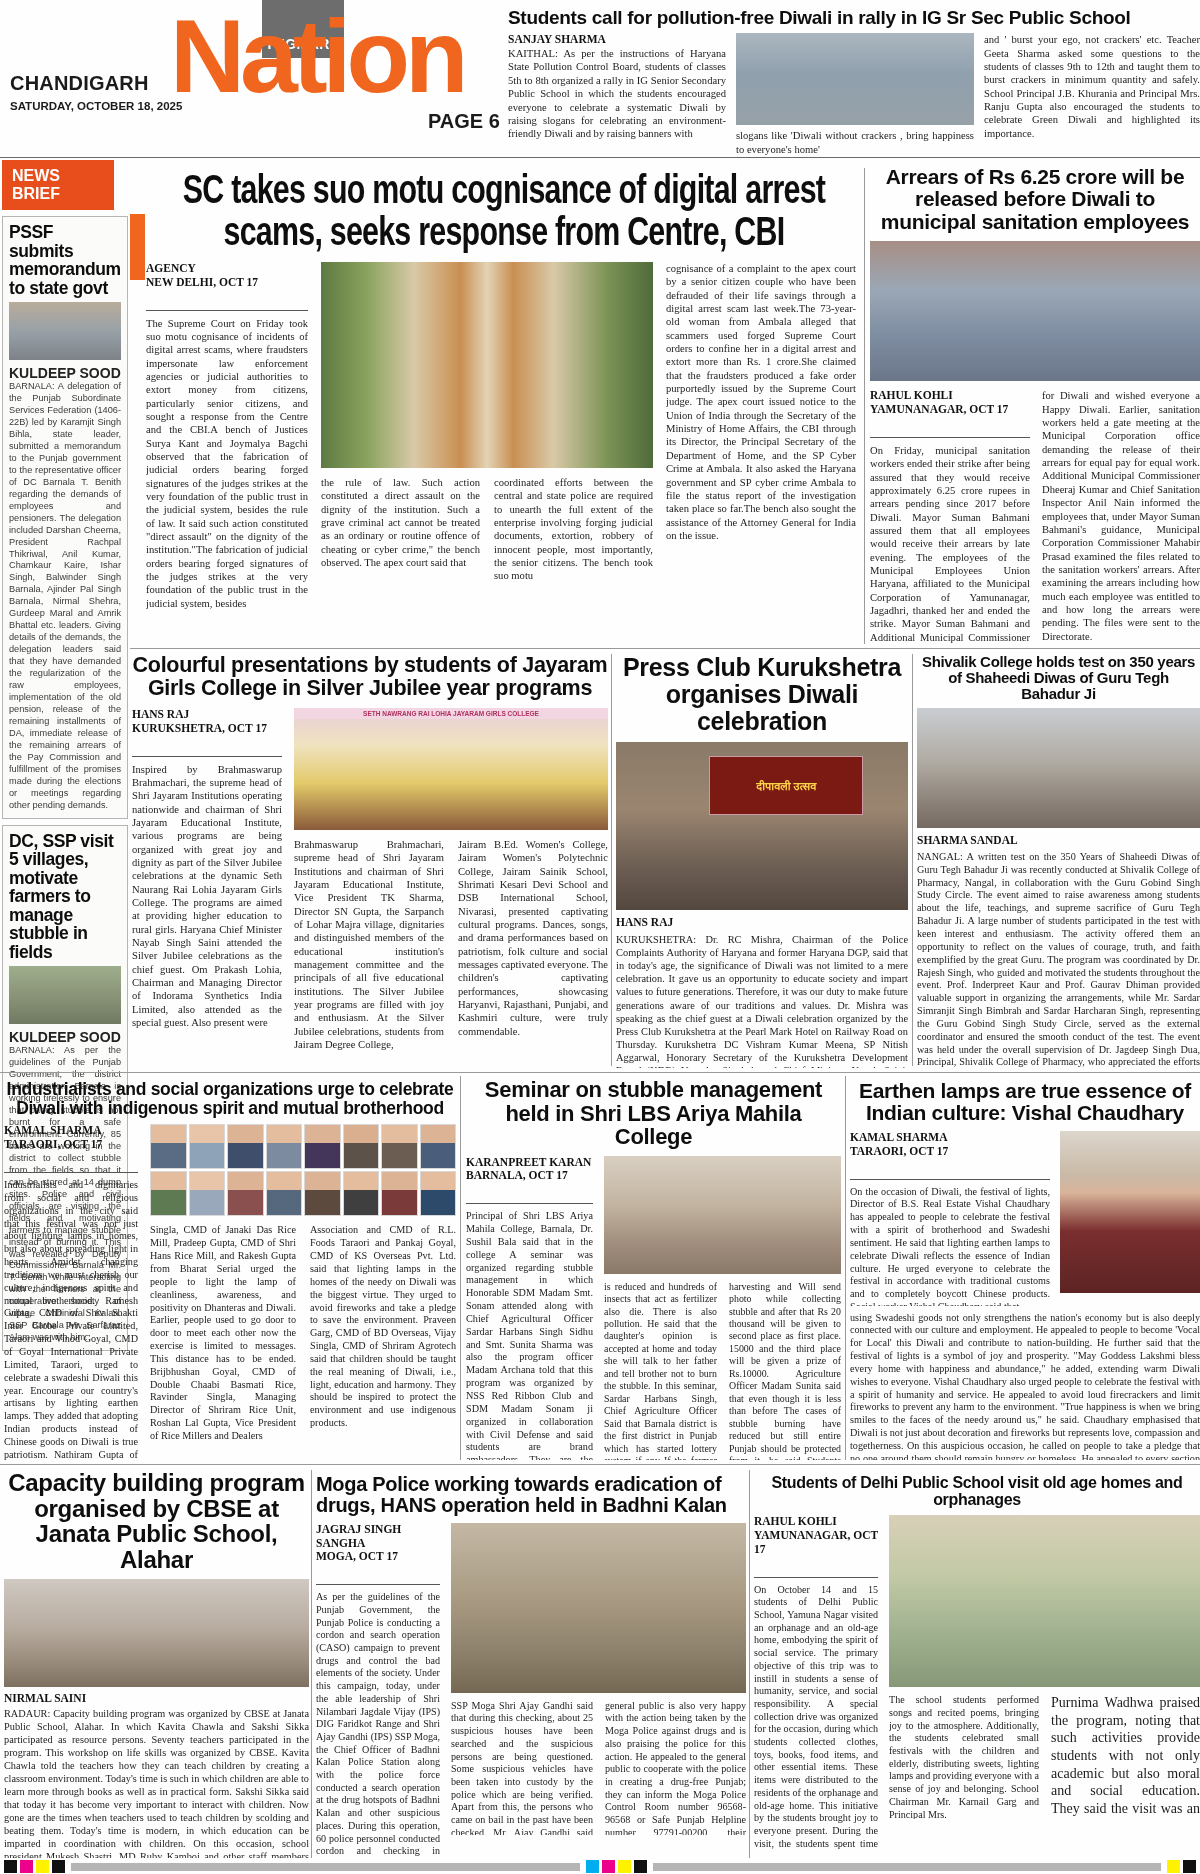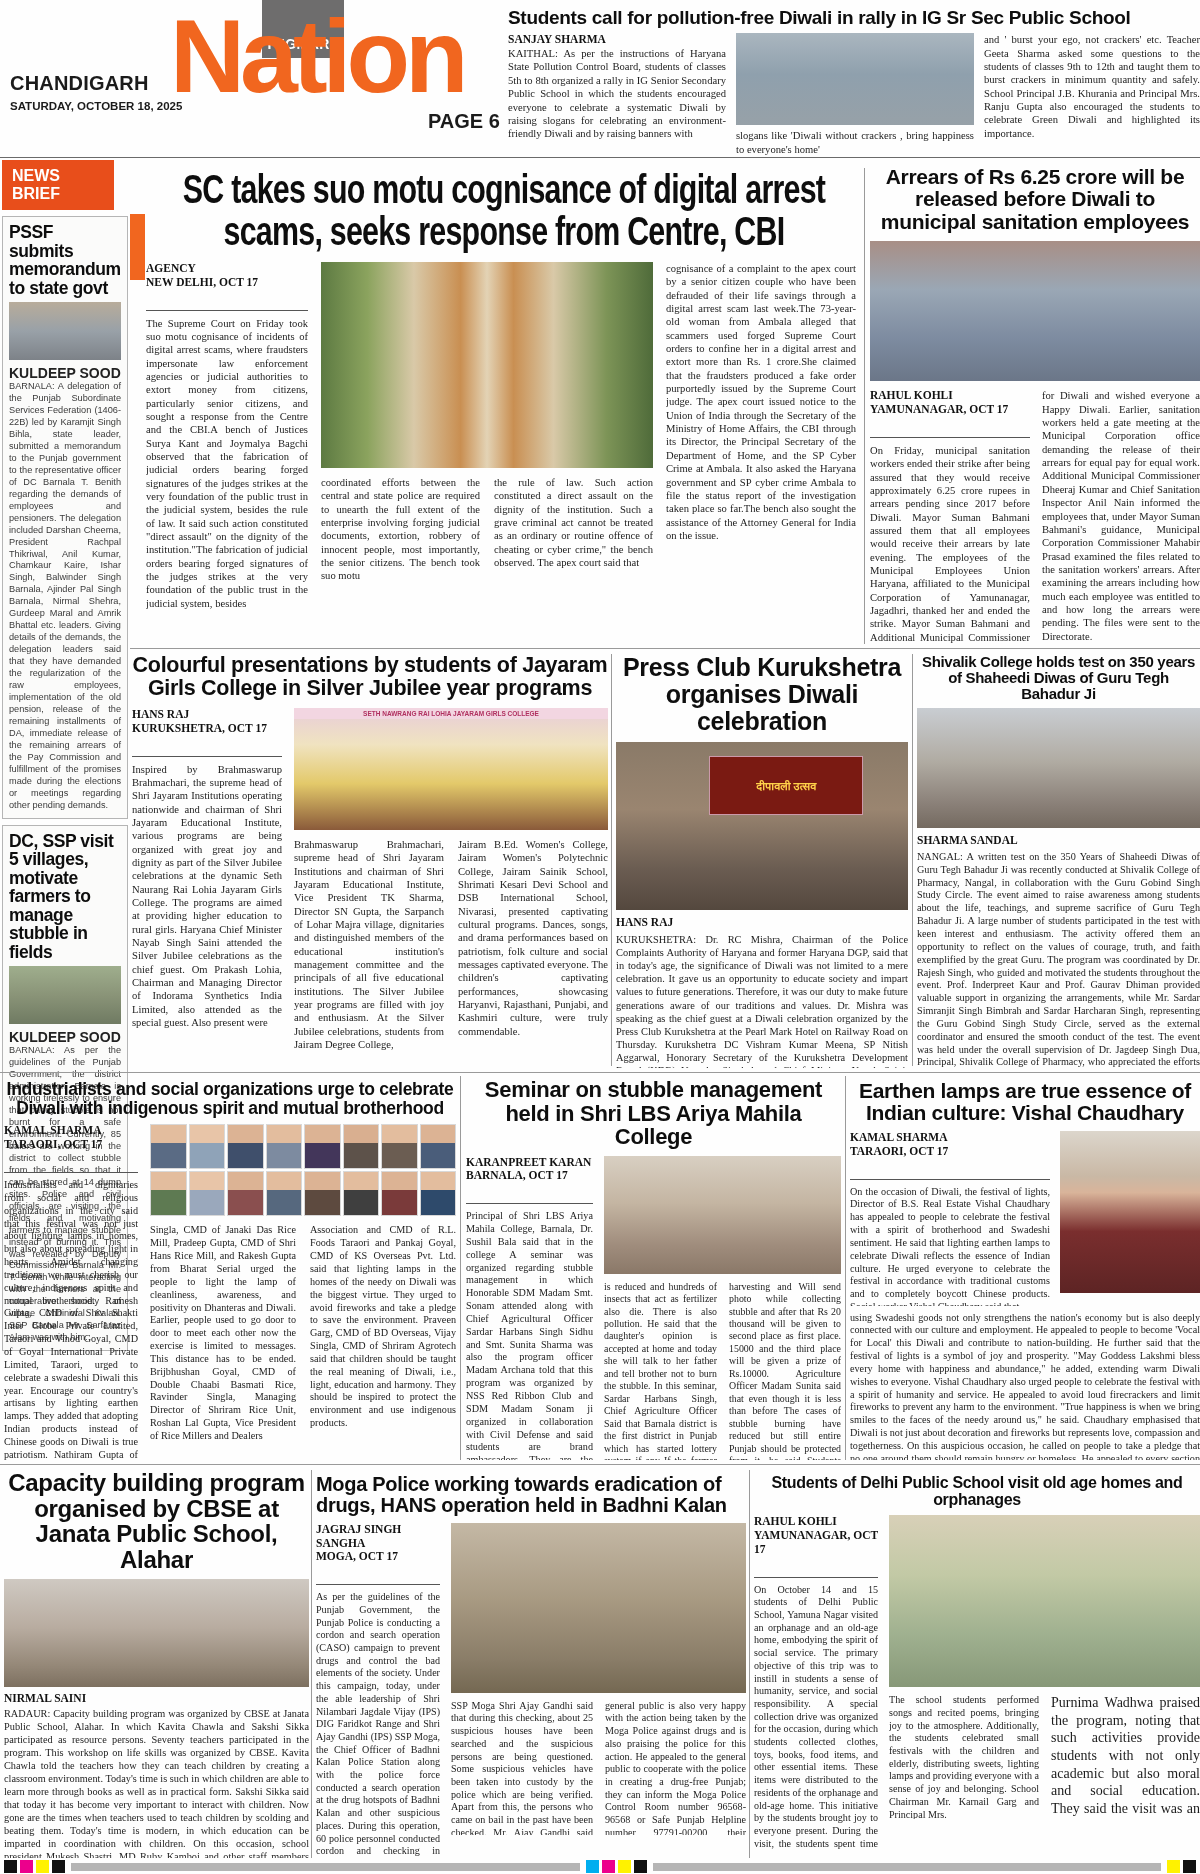--- a/index.html
+++ b/index.html
@@ -102,22 +102,22 @@
       <div style="width:162px;">
         <div class="byline byline-rule">
           <div>AGENCY</div>
           <div>NEW DELHI, OCT 17</div>
         </div>
         <div class="jtext" style="height:330px;">The Supreme Court on Friday took suo motu cognisance of incidents of digital arrest scams, where fraudsters impersonate law enforcement agencies or judicial authorities to extort money from citizens, particularly senior citizens, and sought a response from the Centre and the CBI.A bench of Justices Surya Kant and Joymalya Bagchi observed that the fabrication of judicial orders bearing forged signatures of the judges strikes at the very foundation of the public trust in the judicial system, besides the rule of law. It said such action constituted "direct assault" on the dignity of the institution."The fabrication of judicial orders bearing forged signatures of the judges strikes at the very foundation of the public trust in the judicial system, besides</div>
       </div>
       <div style="width:332px;">
         <div class="photo" style="width:332px;height:206px;background:linear-gradient(90deg,#5d7a42 0%,#8ba35e 14%,#d9c9a8 28%,#c98f52 42%,#e3d3b5 50%,#c98f52 58%,#d9c9a8 70%,#7d9457 86%,#4f6b3a 100%);"></div>
         <div class="cols" style="gap:14px;margin-top:8px;">
+          <div class="jtext" style="width:159px;height:150px;">the rule of law. Such action constituted a direct assault on the dignity of the institution. Such a grave criminal act cannot be treated as an ordinary or routine offence of cheating or cyber crime," the bench observed. The apex court said that</div>
           <div class="jtext" style="width:159px;height:150px;">coordinated efforts between the central and state police are required to unearth the full extent of the enterprise involving forging judicial documents, extortion, robbery of innocent people, most importantly, the senior citizens. The bench took suo motu</div>
-          <div class="jtext" style="width:159px;height:150px;">the rule of law. Such action constituted a direct assault on the dignity of the institution. Such a grave criminal act cannot be treated as an ordinary or routine offence of cheating or cyber crime," the bench observed. The apex court said that</div>
         </div>
       </div>
       <div class="jtext" style="width:190px;height:372px;">cognisance of a complaint to the apex court by a senior citizen couple who have been defrauded of their life savings through a digital arrest scam last week.The 73-year-old woman from Ambala alleged that scammers used forged Supreme Court orders to confine her in a digital arrest and extort more than Rs. 1 crore.She claimed that the fraudsters produced a fake order purportedly issued by the Supreme Court judge. The apex court issued notice to the Union of India through the Secretary of the Ministry of Home Affairs, the CBI through its Director, the Principal Secretary of the Department of Home, and the SP Cyber Crime at Ambala. It also asked the Haryana government and SP cyber crime Ambala to file the status report of the investigation taken place so far.The bench also sought the assistance of the Attorney General for India on the issue.</div>
     </div>
   </div>
 
   <div class="vr" style="left:864px;top:168px;height:476px;"></div>
 
   <div class="art" style="left:870px;top:166px;width:330px;height:478px;">
     <div class="headline" style="font-size:21px;">Arrears of Rs 6.25 crore will be released before Diwali to municipal sanitation employees</div>

